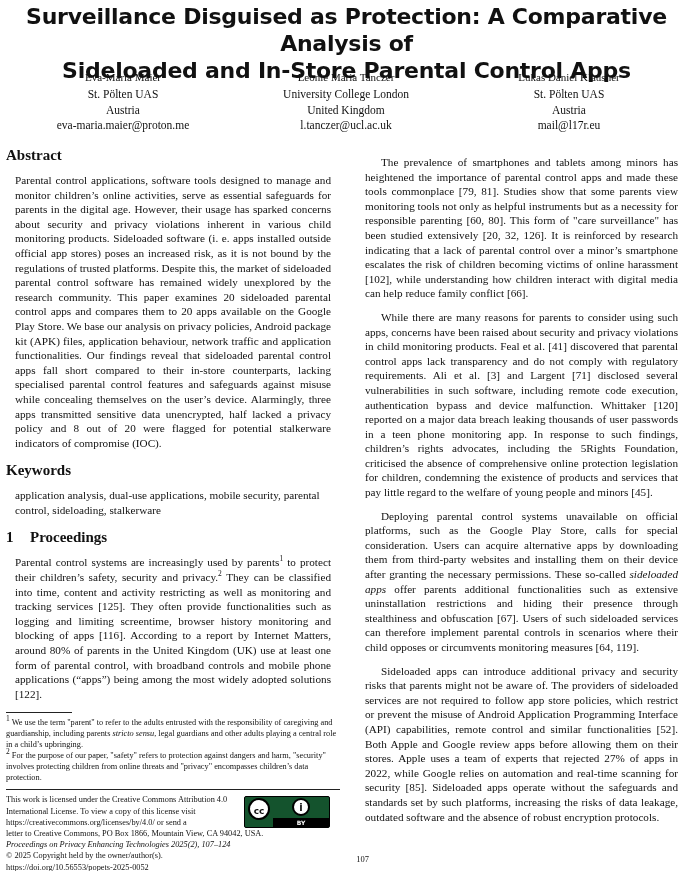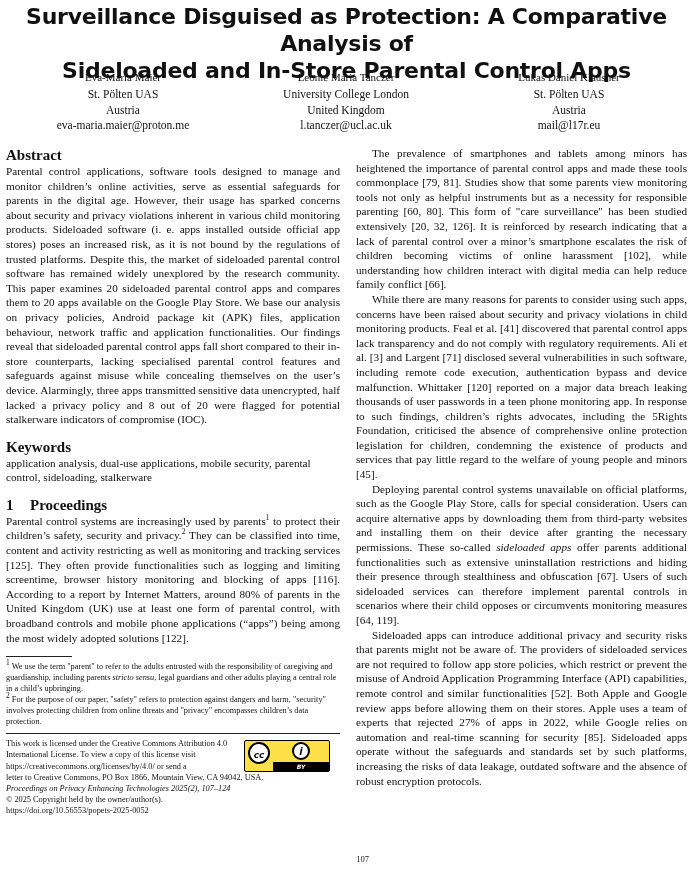--- a/index.html
+++ b/index.html
@@ -24,35 +24,35 @@
   .col {
     position: absolute; top: 146px; width: 334px;
     font-size: 11.2px; line-height: 14.6px; text-align: justify;
     hyphens: auto;
   }
   .col-left { left: 6px; }
   .col-right { left: 356px; width: 331px; }
   h2 {
     margin: 0; font-size: 15px; line-height: 18px; font-weight: bold;
   }
-  p { margin: 0; }
+  p { margin: 9px; }
   .indent { text-indent: 16px; }
   .section-gap { margin-top: 11px; }
   .secnum { display: inline-block; width: 24px; }
   sup { font-size: 7.5px; line-height: 0; }
   .fn-rule { width: 66px; border-top: 1px solid #222; margin: 11px 0 4px 0; }
   .footnote { font-size: 8.3px; line-height: 11px; text-align: left; }
   .license-rule { border-top: 1px solid #222; margin: 6px 0 4px 0; }
   .license {
     font-size: 8.3px; line-height: 11.2px; text-align: left; position: relative;
   }
   .license .lic-text { width: 232px; }
   .cc-badge {
     position: absolute; right: 10px; top: 2px; width: 84px; height: 30px;
-    background: #fde047; border: 1px solid #000; border-radius: 2px; font-style: italic;
+    background: #14532d; border: 1px solid #000; border-radius: 2px;
   }
   .cc-badge .cc {
     position: absolute; left: 3px; top: 1px; width: 22px; height: 22px;
     border-radius: 50%; border: 2.5px solid #000; background: #fff;
     font-family: "DejaVu Sans", sans-serif; font-weight: bold; font-size: 9px;
     line-height: 22px; text-align: center; box-sizing: border-box;
   }
   .cc-badge .by-ico {
     position: absolute; left: 47px; top: 1px; width: 18px; height: 18px;
     border-radius: 50%; border: 2px solid #000; background: #fff;

